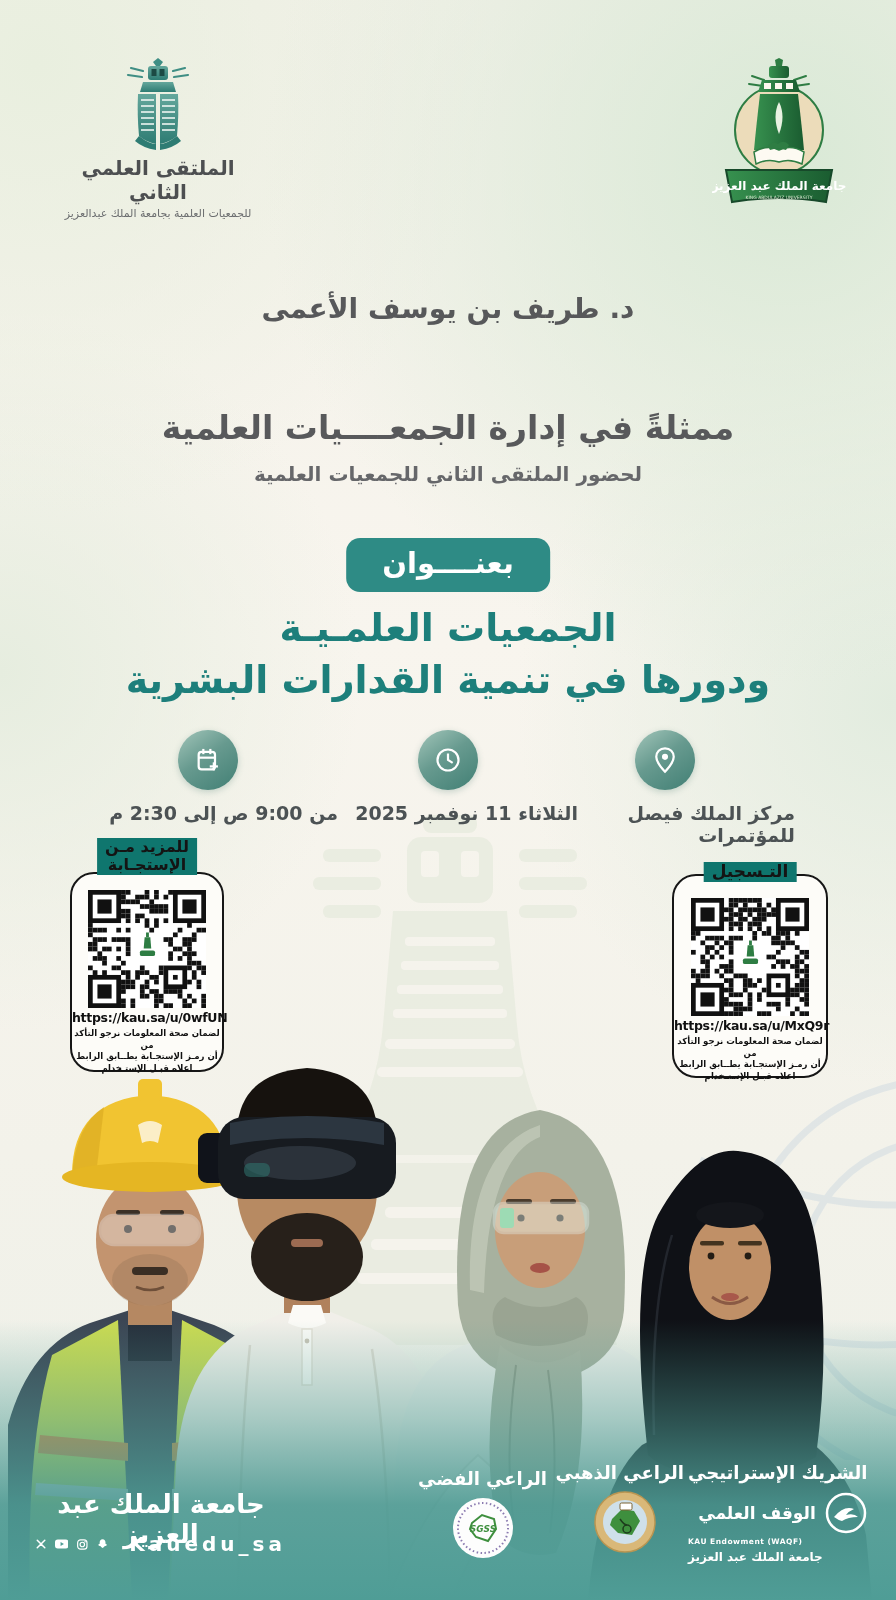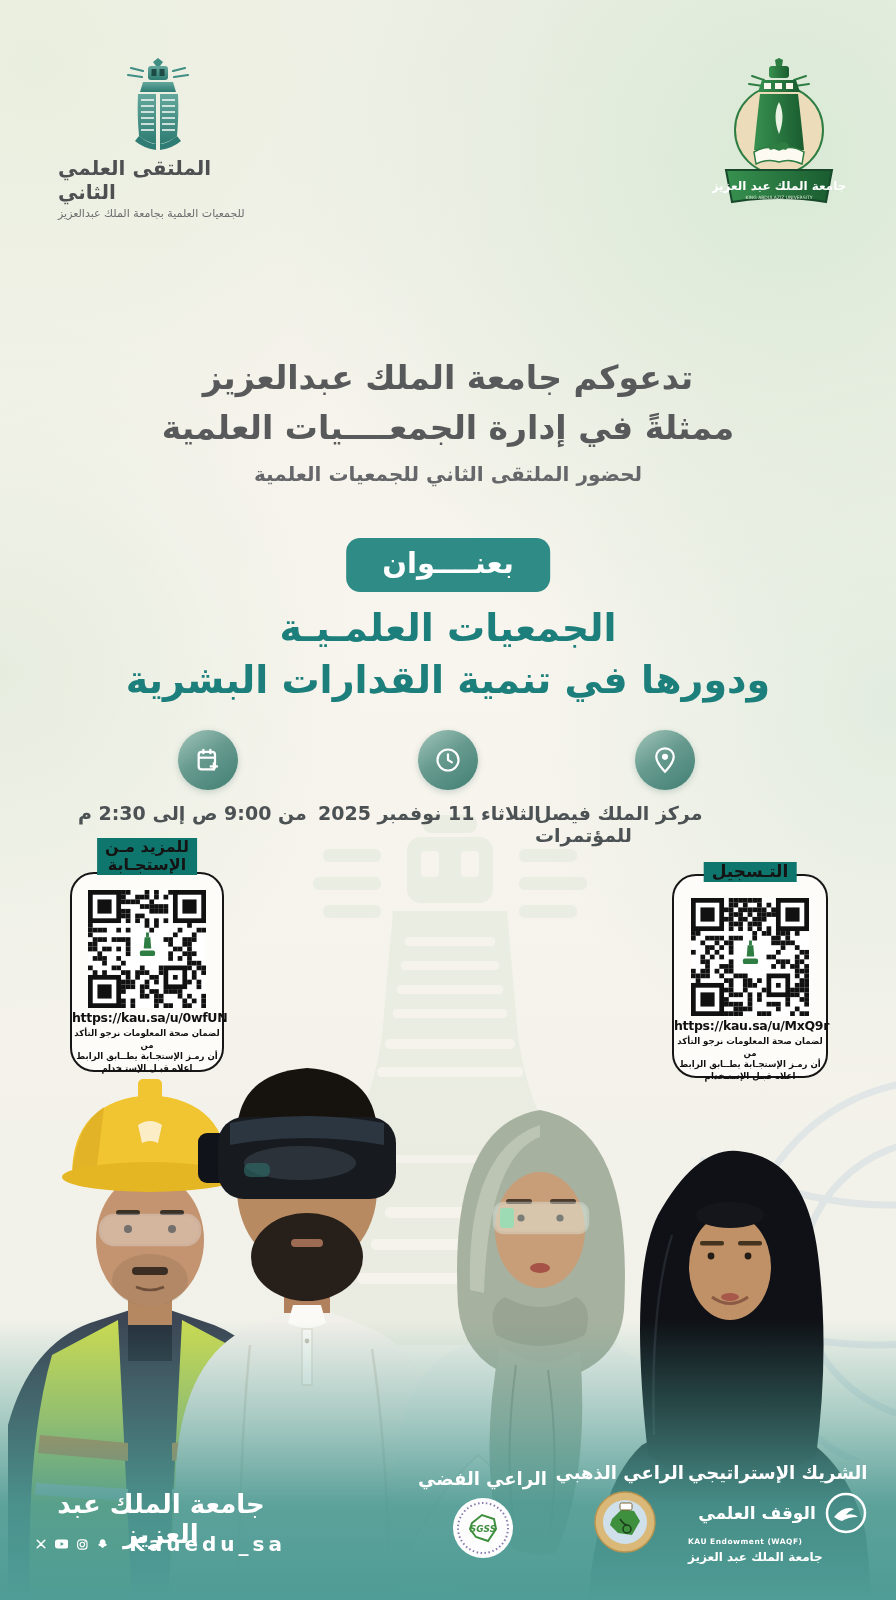--- a/index.html
+++ b/index.html
@@ -8,35 +8,35 @@
     background:
       radial-gradient(circle at 88% 10%, #d9e9d6 0%, rgba(217,233,214,0) 32%),
       radial-gradient(circle at 4% 4%, #e9efdf 0%, rgba(233,239,223,0) 26%),
       radial-gradient(circle at 0% 42%, #e6eddf 0%, rgba(230,237,223,0) 28%),
       radial-gradient(circle at 100% 44%, #e2ecdf 0%, rgba(226,236,223,0) 30%),
       linear-gradient(180deg,#f3f1e9 0%,#f8f5ee 40%,#f3f2ea 72%,#edf0e8 100%);}
   .abs{position:absolute;}
   .rtl{direction:rtl;}
   .ctr{text-align:center;}
   
-  .forum-logo{top:58px;left:58px;width:200px;text-align:left;}
+  .forum-logo{top:58px;left:58px;width:200px;text-align:center;}
   .forum-title{color:#4d4f51;font-size:20px;font-weight:700;margin-top:6px;}
   .forum-sub{color:#6b6d6f;font-size:11px;font-weight:400;margin-top:3px;}
   
   .pat1{top:226px;left:0;width:100%;color:#2f8c86;font-size:29px;font-weight:800;}
   .pat2{top:292px;left:0;width:100%;color:#57585a;font-size:28px;font-weight:800;}
   .inv1{top:358px;left:0;width:100%;color:#58595b;font-size:33px;font-weight:800;}
   .inv2{top:408px;left:0;width:100%;color:#58595b;font-size:33px;font-weight:800;}
   .inv3{top:462px;left:0;width:100%;color:#66676a;font-size:20px;font-weight:700;}
   .badge{top:538px;left:50%;transform:translateX(-50%);background:#2e8b85;color:#fff;
     font-size:29px;font-weight:800;padding:8px 36px 12px;border-radius:14px;}
   .ttl1{top:606px;left:0;width:100%;color:#1d7f7b;font-size:38px;font-weight:800;}
   .ttl2{top:658px;left:0;width:100%;color:#1d7f7b;font-size:38px;font-weight:800;}
   
-  .detail{width:260px;text-align:left;}
+  .detail{width:260px;text-align:right;}
   .d-loc{top:730px;left:535px;}
   .d-clk{top:730px;left:318px;}
   .d-cal{top:730px;left:78px;}
   .d-ico{width:60px;height:60px;border-radius:50%;margin:0 auto;
     background:linear-gradient(145deg,#a3c6ba 0%,#679a8f 45%,#417f74 100%);
     display:flex;align-items:center;justify-content:center;box-shadow:0 2px 6px rgba(60,110,100,.25);}
   .d-lbl{margin-top:12px;color:#4c5254;font-size:19px;font-weight:700;}
   
   .qr-card{background:#fdfcf8;border:2.5px solid #161616;border-radius:24px;text-align:center;padding-top:8px;}
   .qr-info{top:872px;left:70px;width:150px;height:188px;}
@@ -171,21 +171,21 @@
       <rect x="74" y="25" width="7" height="6" fill="#fdf8ee"></rect>
     <path d="M48 36 L86 36 Q 90 70 92 92 L 42 92 Q 44 70 48 36 Z" fill="url(#kg)"></path>
     <path d="M67 44 Q 74 58 67 76 Q 60 58 67 44 Z" fill="#e9f2e2"></path>
     <path d="M42 94 Q 55 86 67 92 Q 79 86 92 94 L 90 106 Q 78 100 67 104 Q 56 100 44 106 Z" fill="#fdfaf2" stroke="#2e7d43" stroke-width="1.5"></path>
     <path d="M56 88 q 4 -6 10 -2 q 6 -5 11 1 l -3 5 q -8 -3 -16 0 Z" fill="#2e7d43"></path>
     <path d="M14 112 L120 112 L114 144 Q 67 136 20 144 Z" fill="url(#kg)" stroke="#17492a" stroke-width="2"></path>
     <text x="67" y="132" text-anchor="middle" font-size="12" font-weight="bold" fill="#ffffff" direction="rtl">جامعة الملك عبد العزيز</text>
     <text x="67" y="141" text-anchor="middle" font-size="4.5" fill="#d8e8d0">KING ABDULAZIZ UNIVERSITY</text>
   </svg>
 
-  <div class="abs inv1 ctr rtl">تدعوكم جامعة الملك عبدالعزيز</div>
+  <div class="abs pat2 ctr rtl">د. طريف بن يوسف الأعمى</div>
   <div class="abs inv2 ctr rtl">ممثلةً في إدارة الجمعــــيات العلمية</div>
   <div class="abs inv3 ctr rtl">لحضور الملتقى الثاني للجمعيات العلمية</div>
 
   <div class="abs badge rtl">بعنــــوان</div>
   <div class="abs ttl1 ctr rtl">الجمعيات العلمـيـة</div>
   <div class="abs ttl2 ctr rtl">ودورها في تنمية القدارات البشرية</div>
 
   <div class="abs detail d-loc">
     <div class="d-ico">
       <svg width="28" height="28" viewBox="0 0 24 24" fill="none" stroke="#fff" stroke-width="1.9">

